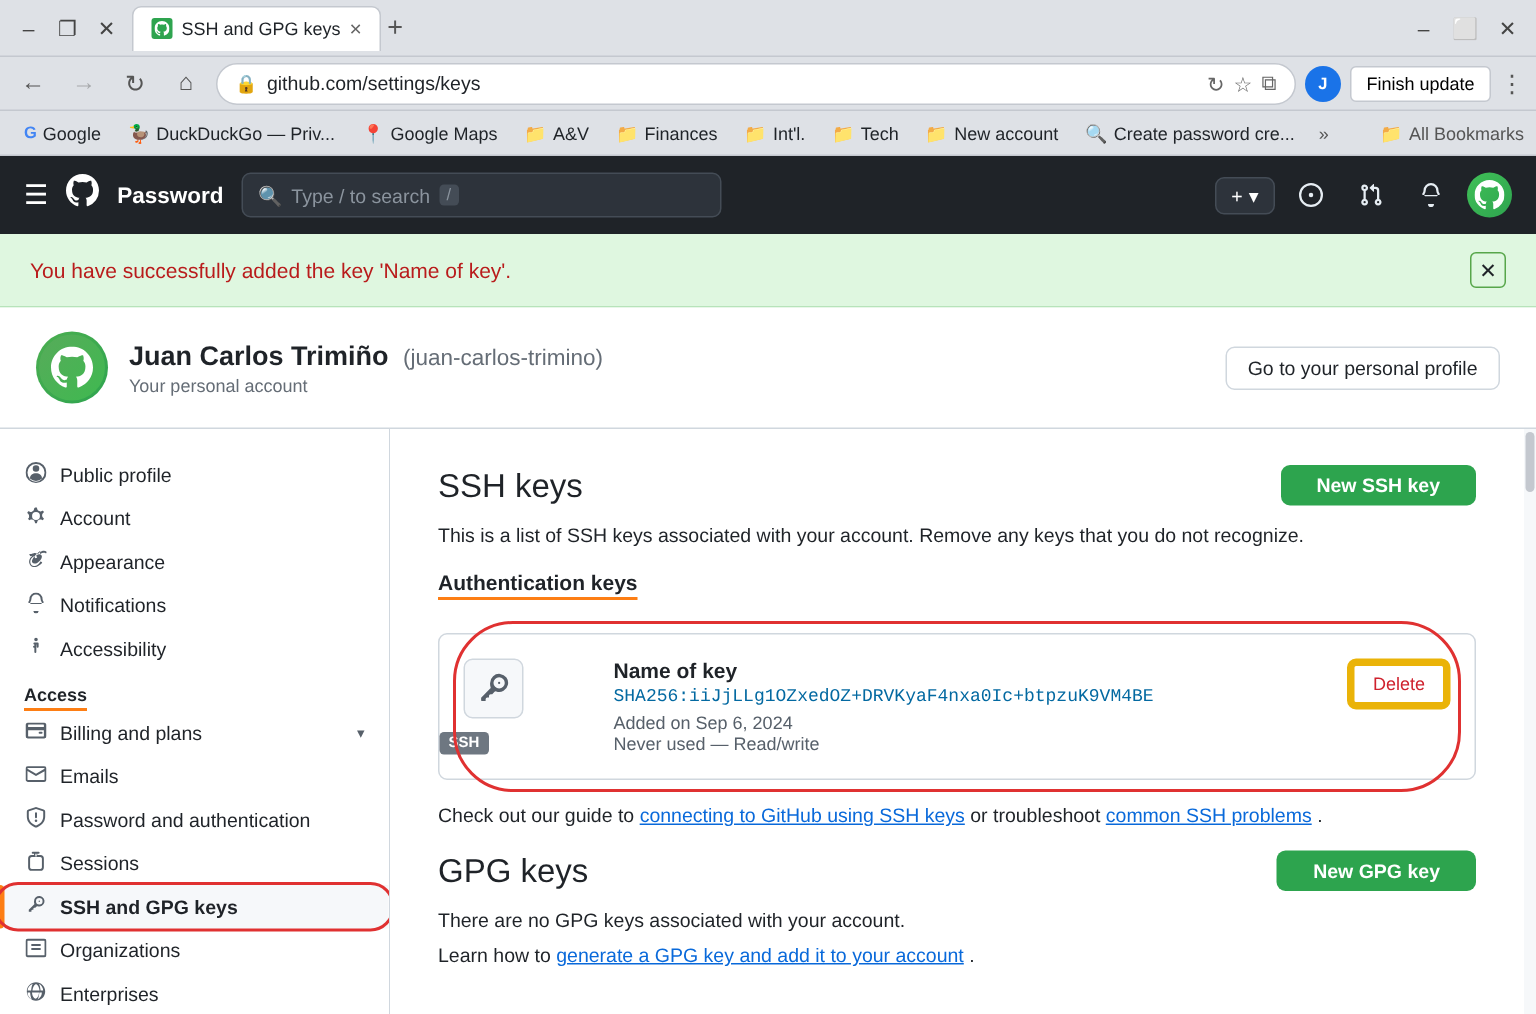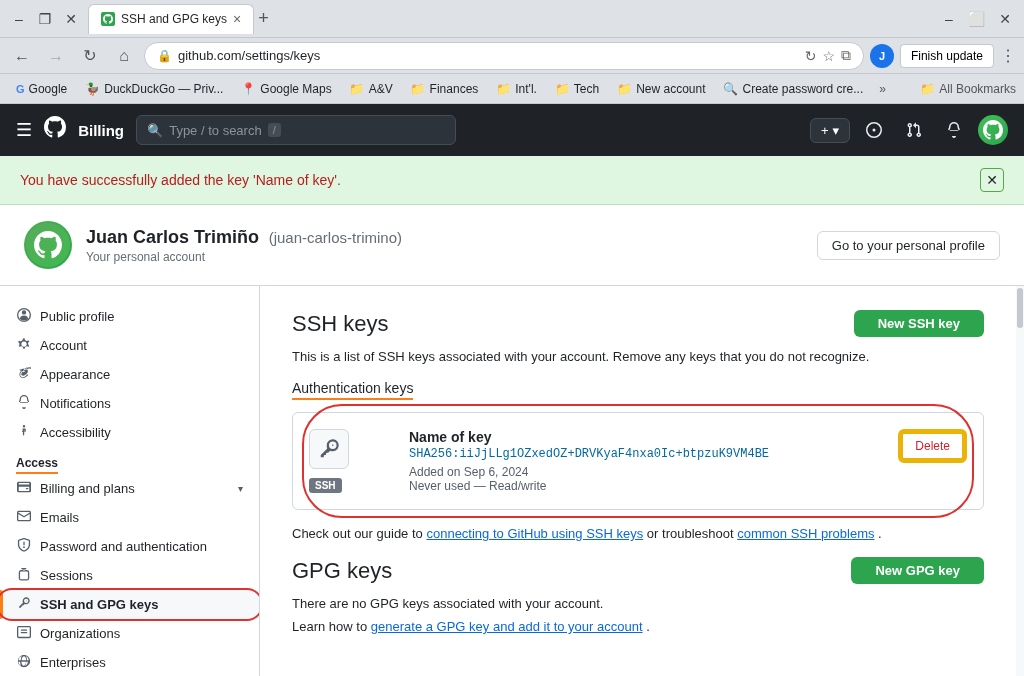--- a/index.html
+++ b/index.html
@@ -73,21 +73,21 @@
     .access-underline { border-bottom: 2px solid #fd7e14; padding-bottom: 2px; }
     .sidebar-item.expand { justify-content: space-between; }
     .expand-arrow { font-size: 10px; color: #57606a; }
 
     
     .content { flex: 1; padding: 24px 32px; overflow-y: auto; background: white; }
     .section-header { display: flex; align-items: center; justify-content: space-between; margin-bottom: 12px; }
     .section-title { font-size: 22px; font-weight: 400; color: #1f2328; }
     .new-key-btn { background: #2da44e; color: white; border: none; border-radius: 6px; padding: 6px 24px; font-size: 13px; font-weight: 600; cursor: pointer; }
     .section-desc { font-size: 13px; color: #1f2328; margin-bottom: 16px; }
-    .auth-keys-label { font-size: 14px; font-weight: 400; color: #1f2328; border-bottom: 2px solid #fd7e14; display: inline-block; padding-bottom: 2px; }
+    .auth-keys-label { font-size: 14px; font-weight: 700; color: #1f2328; margin-bottom: 10px; border-bottom: 2px solid #fd7e14; display: inline-block; padding-bottom: 2px; }
 
     
     .key-card { border: 1px solid #d0d7de; border-radius: 6px; padding: 16px; display: flex; align-items: flex-start; gap: 14px; margin-bottom: 16px; position: relative; }
     .key-icon { width: 40px; height: 40px; background: #f6f8fa; border: 1px solid #d0d7de; border-radius: 6px; display: flex; align-items: center; justify-content: center; font-size: 20px; flex-shrink: 0; }
     .key-info { flex: 1; }
     .key-name { font-size: 14px; font-weight: 600; color: #1f2328; }
     .key-fingerprint { font-family: 'Courier New', monospace; font-size: 12px; color: #0369a1; margin: 2px 0; }
     .key-meta { font-size: 12px; color: #57606a; margin-top: 4px; }
     .key-usage { font-size: 12px; color: #57606a; }
     .delete-btn { border: 5px solid #eab308; border-radius: 6px; padding: 5px 12px; background: white; cursor: pointer; font-size: 12px; color: #cf222e; }
@@ -201,21 +201,21 @@
   </div>
 </div>
 
 <div class="gh-header">
   <button class="hamburger">☰</button>
   <div class="gh-logo">
     <svg height="22" width="22" viewBox="0 0 16 16" fill="white">
         <path d="M8 0C3.58 0 0 3.58 0 8c0 3.54 2.29 6.53 5.47 7.59.4.07.55-.17.55-.38 0-.19-.01-.82-.01-1.49-2.01.37-2.53-.49-2.69-.94-.09-.23-.48-.94-.82-1.13-.28-.15-.68-.52-.01-.53.63-.01 1.08.58 1.23.82.72 1.21 1.87.87 2.33.66.07-.52.28-.87.51-1.07-1.78-.2-3.64-.89-3.64-3.95 0-.87.31-1.59.82-2.15-.08-.2-.36-1.02.08-2.12 0 0 .67-.21 2.2.82.64-.18 1.32-.27 2-.27.68 0 1.36.09 2 .27 1.53-1.04 2.2-.82 2.2-.82.44 1.1.16 1.92.08 2.12.51.56.82 1.27.82 2.15 0 3.07-1.87 3.75-3.65 3.95.29.25.54.73.54 1.48 0 1.07-.01 1.93-.01 2.2 0 .21.15.46.55.38A8.013 8.013 0 0016 8c0-4.42-3.58-8-8-8z"></path>
       </svg>
   </div>
-  <span class="gh-title">Billing</span>
+  <span class="gh-title">Password</span>
   <div class="gh-search">
     <span>🔍</span>
     <span>Type / to search</span>
     <span class="gh-search-key">/</span>
   </div>
   <div class="gh-actions">
     <button class="gh-plus-btn">
       <span>+</span>
       <span>▾</span>
     </button>
@@ -394,21 +394,21 @@
       <span class="auth-keys-label">Authentication keys</span>
     </div>
 
     <div class="key-card-wrapper" style="position:relative;margin-bottom:16px;">
       <div class="key-card">
         <div class="key-icon">
           <svg width="24" height="24" viewBox="0 0 16 16" fill="#57606a">
               <path fill-rule="evenodd" d="M6.5 5.5a4 4 0 112.731 3.795.75.75 0 00-.768.18L7.44 10.5H6.75a.75.75 0 00-.75.75v.75h-.75a.75.75 0 00-.75.75v.75H2.75a.25.25 0 01-.25-.25v-1.19l4.023-4.024A.75.75 0 006.75 7.5a4.026 4.026 0 01-.25-2zM10.5 3a2.5 2.5 0 100 5 2.5 2.5 0 000-5zM11 5.5a.5.5 0 10-1 0 .5.5 0 001 0z"></path>
             </svg>
         </div>
-        <div style="position:absolute;left:16px;bottom:16px;background:#6e7781;color:white;font-size:10px;font-weight:700;padding:2px 6px;border-radius:3px;">SSH</div>
+        <div style="position:absolute;left:0;bottom:16px;background:#6e7781;color:white;font-size:10px;font-weight:700;padding:2px 6px;border-radius:3px;">SSH</div>
         <div class="key-info" style="margin-left:46px;">
           <div class="key-name">Name of key</div>
           <div class="key-fingerprint">SHA256:iiJjLLg1OZxedOZ+DRVKyaF4nxa0Ic+btpzuK9VM4BE</div>
           <div class="key-meta">Added on Sep 6, 2024</div>
           <div class="key-usage">Never used — Read/write</div>
         </div>
         <button class="delete-btn">Delete</button>
       </div>
 
       <div style="position:absolute;top:-8px;left:10px;right:10px;bottom:-8px;border:2px solid #e03131;border-radius:40px;pointer-events:none;"></div>

